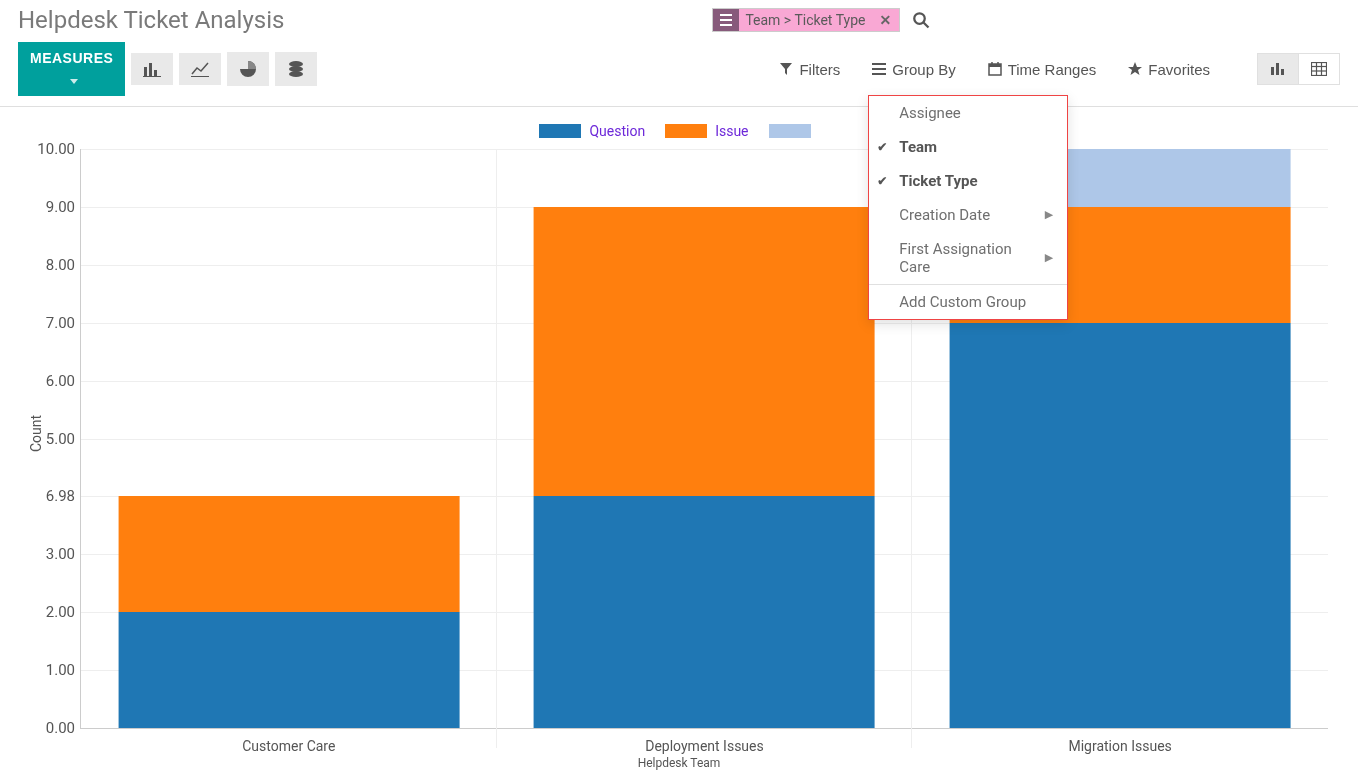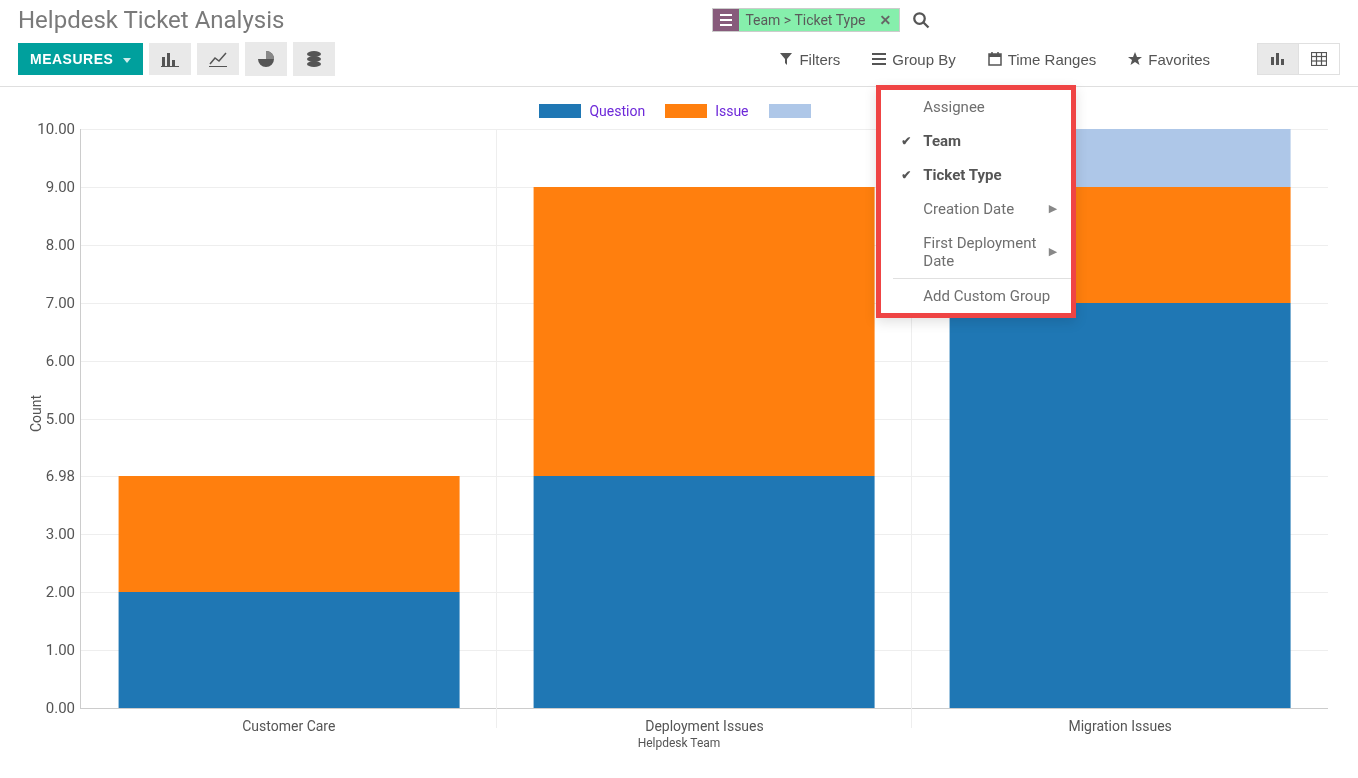--- a/index.html
+++ b/index.html
@@ -1,39 +1,39 @@
 <!DOCTYPE html>
 <html><head>
 <meta charset="utf-8">
 <style>
   * { box-sizing: border-box; margin: 0; padding: 0; }
   body { font-family: -apple-system, BlinkMacSystemFont, "Segoe UI", Roboto, sans-serif; color: #4c4c4c; background: #fff; }
   .header-row { display: flex; align-items: center; padding: 6px 18px 0 18px; gap: 8px; }
   .page-title { font-size: 24px; color: #7a7a7a; font-weight: 400; flex: 0 0 auto; margin-right: 20px; }
   .facet-area { display: flex; align-items: center; gap: 4px; flex: 1; margin-left: 400px; }
-  .facet { display: inline-flex; align-items: center; background: #86efac; border: 1px solid #ccc; font-size: 14px; }
+  .facet { display: inline-flex; align-items: center; background: #f9a8d4; border: 1px solid #ccc; font-size: 14px; }
   .facet-icon { background: #875a7b; color: #fff; padding: 4px 6px; display: flex; align-items: center; }
   .facet-text { padding: 3px 6px; color: #5a5a5a; }
   .facet-remove { padding: 3px 8px; color: #666; cursor: pointer; font-weight: bold; }
   .search-input { border: none; outline: none; padding: 4px 8px; font-size: 14px; flex: 1; color: #555; }
   .search-input::placeholder { color: #aaa; }
   .search-icon { color: #666; padding: 4px 8px; font-size: 18px; cursor: pointer; }
 
   .toolbar-row { display: flex; align-items: center; padding: 8px 18px 10px 18px; border-bottom: 1px solid #dfdfdf; gap: 6px; }
-  .btn { display: inline-flex; align-items: center; gap: 6px; padding: 8px 12px; font-size: 14px; border: none; cursor: pointer; color: #555; background: #e9e9e9; }
+  .btn { display: inline-flex; align-items: center; gap: 6px; padding: 8px 12px; font-size: 14px; border: none; cursor: pointer; color: #555; background: #e9e9e9; flex-direction: column; }
   .btn.primary { background: #00a09d; color: #fff; font-weight: 700; letter-spacing: .5px; }
   .btn.icon-only { padding: 8px 12px; }
   .btn .caret::after { content: ""; display: inline-block; width: 0; height: 0; margin-left: 4px; border-left: 4px solid transparent; border-right: 4px solid transparent; border-top: 5px solid currentColor; vertical-align: middle; opacity: .8; }
   .toolbar-right-group { margin-left: auto; display: flex; gap: 18px; align-items: center; position: relative; }
   .plain-btn { display: inline-flex; align-items: center; gap: 6px; background: transparent; border: none; font-size: 15px; color: #555; cursor: pointer; padding: 6px 4px; }
   .view-switch { display: flex; gap: 0; margin-left: 20px; }
   .view-switch .btn { background: #fff; border: 1px solid #e0e0e0; margin-left: -1px; }
   .view-switch .btn.active { background: #e9e9e9; }
 
-  .dropdown { position: absolute; top: 40px; left: 8px; background: #fff; border: 5px solid #ef4444; box-shadow: 0 4px 12px rgba(0,0,0,0.12); min-width: 200px; z-index: 10; padding-left: 12px; }
+  .dropdown { position: absolute; top: 40px; left: 0; background: #fff; border: 1px solid #ef4444; box-shadow: 0 4px 12px rgba(0,0,0,0.12); min-width: 200px; z-index: 10; }
   .dropdown-item { display: flex; align-items: center; padding: 8px 14px 8px 30px; font-size: 15px; color: #6f6f6f; cursor: pointer; position: relative; }
   .dropdown-item.bold { font-weight: 700; color: #555; }
   .dropdown-item .check { position: absolute; left: 8px; font-size: 12px; color: #555; }
   .dropdown-item .sub-caret { margin-left: auto; color: #888; font-size: 11px; }
   .dropdown-sep { border-top: 1px solid #e0e0e0; margin: 0; }
 
   .chart-area { position: relative; padding: 10px 20px 20px 20px; }
   .legend { display: flex; justify-content: center; gap: 20px; font-size: 14px; color: #6d28d9; padding: 6px 0 4px 0; }
   .legend-item { display: inline-flex; align-items: center; gap: 8px; }
   .swatch { width: 42px; height: 14px; display: inline-block; }
@@ -140,21 +140,21 @@
           </div>
           <div class="dropdown-item bold">
             <span class="check">✔</span>
             <span>Ticket Type</span>
           </div>
           <div class="dropdown-item">
             <span>Creation Date</span>
             <span class="sub-caret">▶</span>
           </div>
           <div class="dropdown-item">
-            <span>First Deployment Date</span>
+            <span>First Assignation Care</span>
             <span class="sub-caret">▶</span>
           </div>
           <div class="dropdown-sep"></div>
           <div class="dropdown-item">
             <span>Add Custom Group</span>
           </div>
         </div>
     </div>
 
     <button class="plain-btn">

